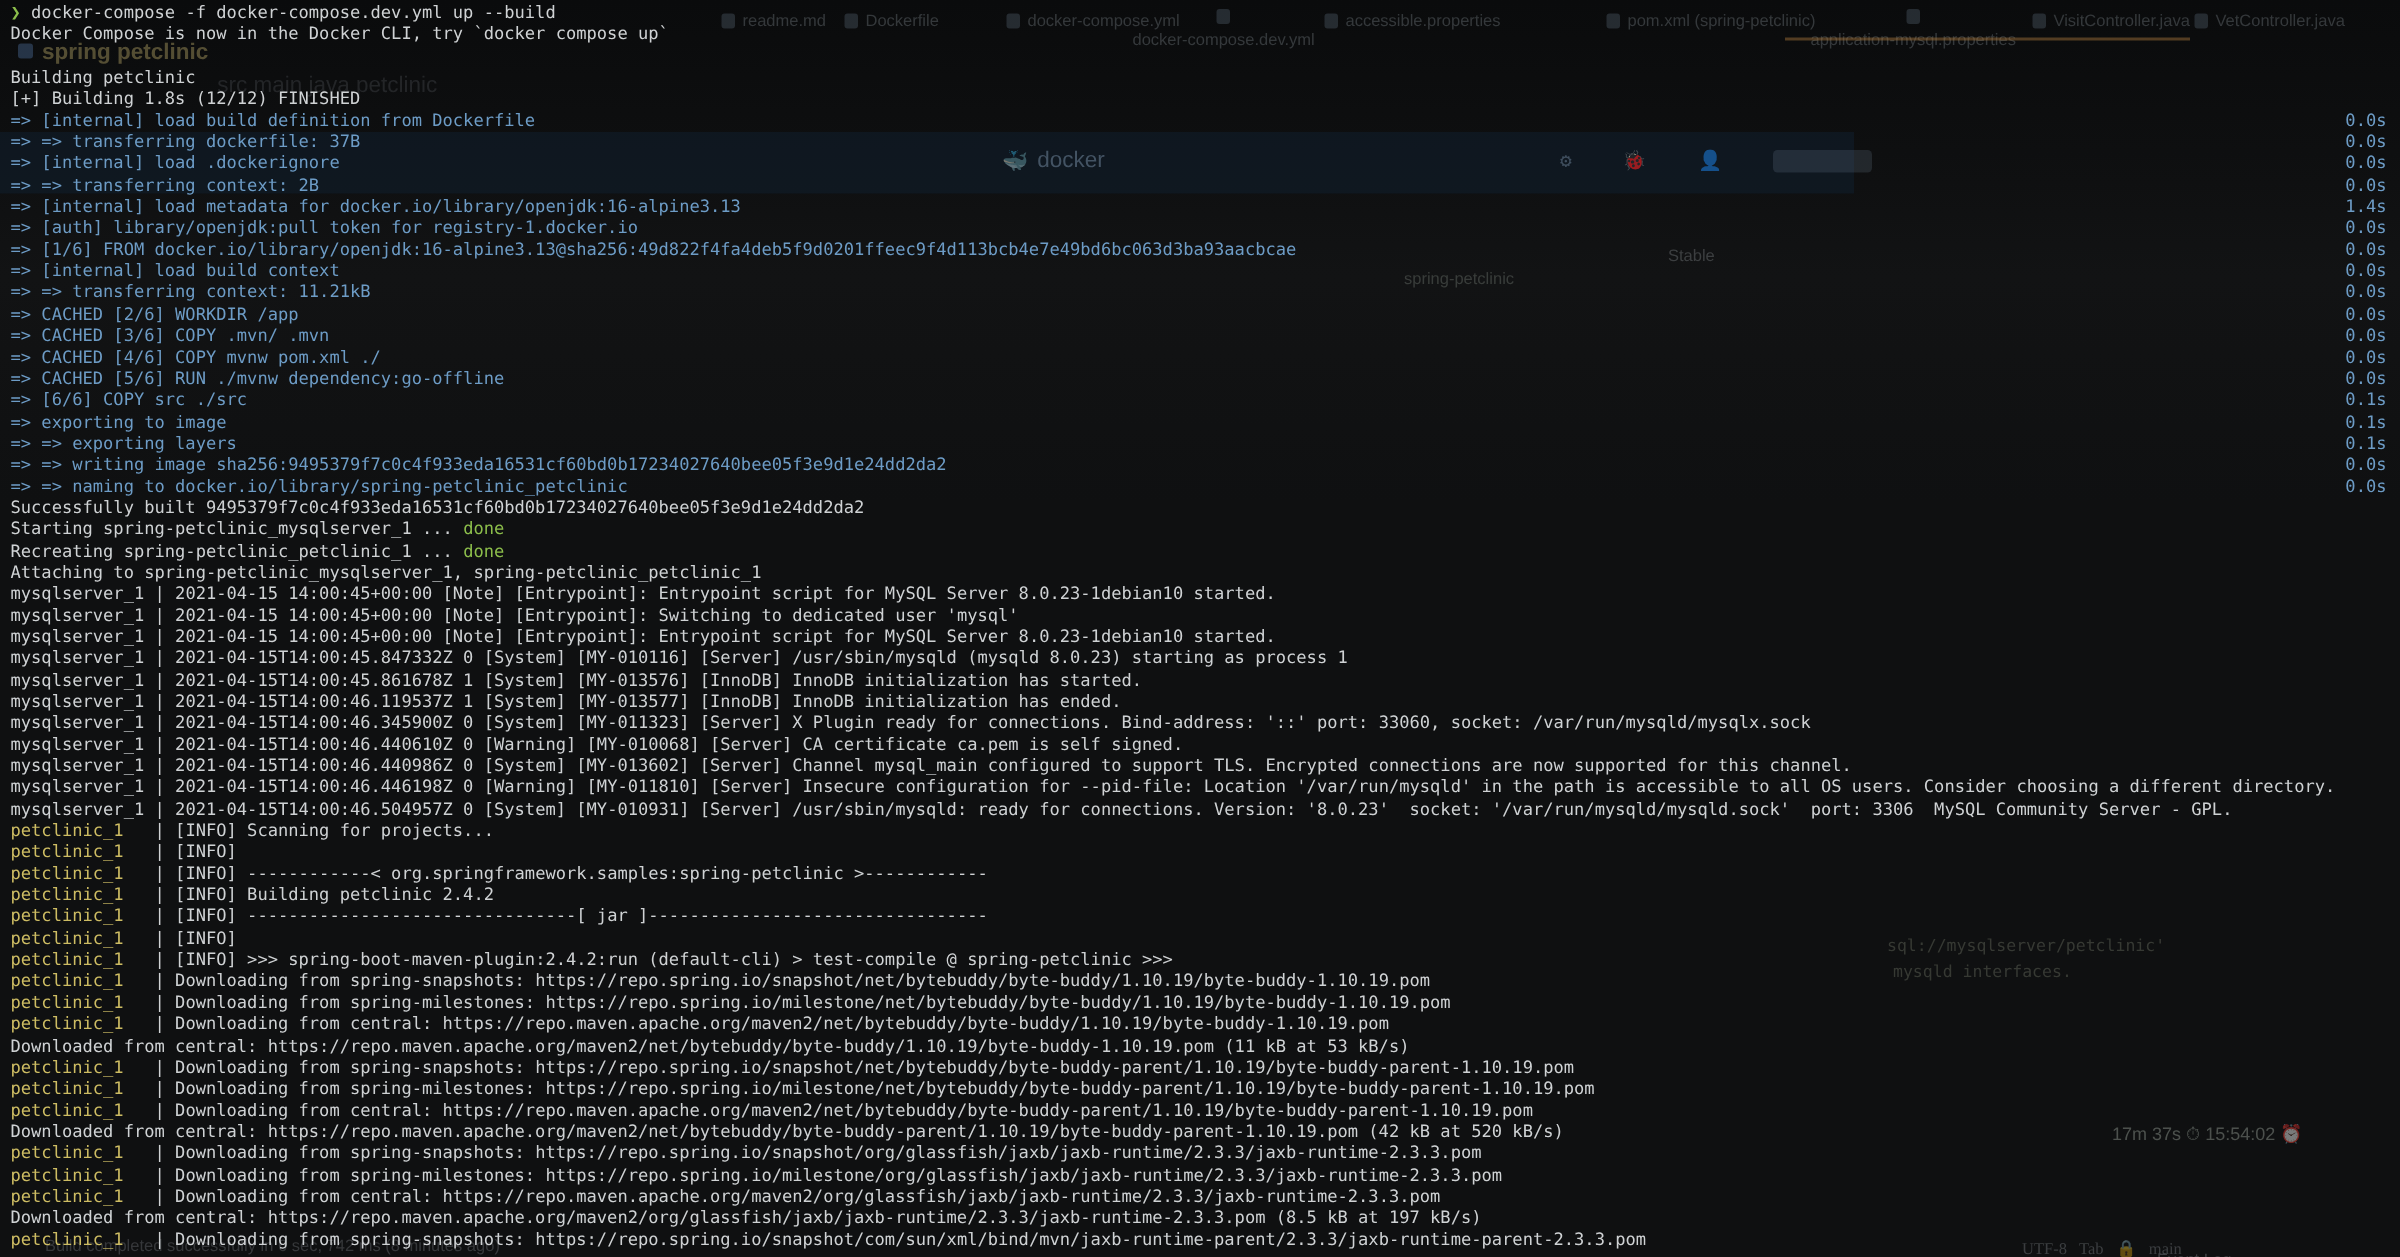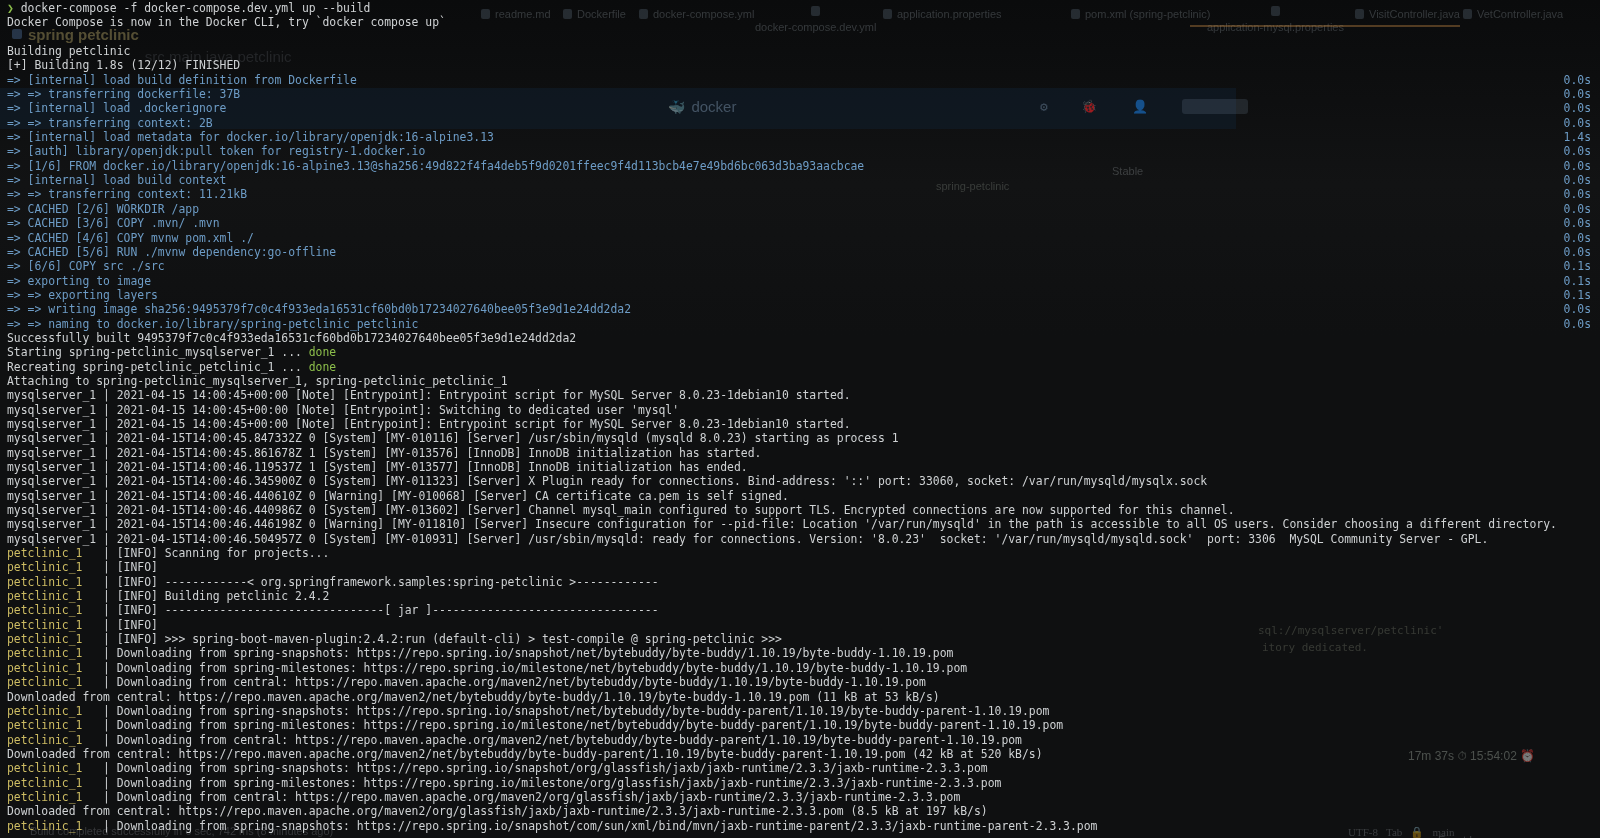--- a/index.html
+++ b/index.html
@@ -44,31 +44,31 @@
 
   <div class="bg-tabbar">
       <div class="bg-tab" style="left: 438px;">
         <span class="ticon"></span>
         <span>readme.md</span>
       </div>
       <div class="bg-tab" style="left: 520px;">
         <span class="ticon"></span>
         <span>Dockerfile</span>
       </div>
-      <div class="bg-tab" style="left: 596px;">
+      <div class="bg-tab" style="left: 628px;">
         <span class="ticon"></span>
         <span>docker-compose.yml</span>
       </div>
       <div class="bg-tab" style="left: 712px; flex-direction: column;">
         <span class="ticon"></span>
         <span>docker-compose.dev.yml</span>
       </div>
       <div class="bg-tab" style="left: 840px;">
         <span class="ticon"></span>
-        <span>application.properties</span>
+        <span>accessible.properties</span>
       </div>
       <div class="bg-tab" style="left: 1028px;">
         <span class="ticon"></span>
         <span>pom.xml (spring-petclinic)</span>
       </div>
       <div class="bg-tab" style="left: 1164px; flex-direction: column;">
         <span class="ticon"></span>
         <span>application-mysql.properties</span>
       </div>
       <div class="bg-tab" style="left: 1312px;">
@@ -96,21 +96,21 @@
   <div class="band-icons">
     <span>⚙</span>
     <span>🐞</span>
     <span>👤</span>
     <span class="band-account-box"></span>
   </div>
 
   <div class="bg-faint" style="top:165px;left:1112px;font-size:11px;color:rgba(140,145,150,0.35);">Stable</div>
   <div class="bg-faint" style="top:180px;left:936px;font-size:11px;color:rgba(130,138,130,0.35);">spring-petclinic</div>
 
-  <div class="bg-faint-mono" style="top:641px;left:1262px;font-size:11px;color:rgba(110,115,100,0.42);">itory dedicated.</div>
+  <div class="bg-faint-mono" style="top:641px;left:1262px;font-size:11px;color:rgba(110,115,100,0.42);">mysqld interfaces.</div>
   <div class="bg-faint-mono" style="top:624px;left:1258px;font-size:11px;color:rgba(110,115,100,0.42);">sql://mysqlserver/petclinic'</div>
 
   <div class="bg-faint" style="top:749px;left:1408px;font-size:12px;color:rgba(150,160,150,0.45);">
     <span>17m 37s</span>
     <span>⏱</span>
     <span>15:54:02</span>
     <span>⏰</span>
   </div>
 
   <div class="bg-faint" style="top:834px;left:1438px;font-size:11px;color:rgba(130,135,140,0.4);">Event Log</div>

